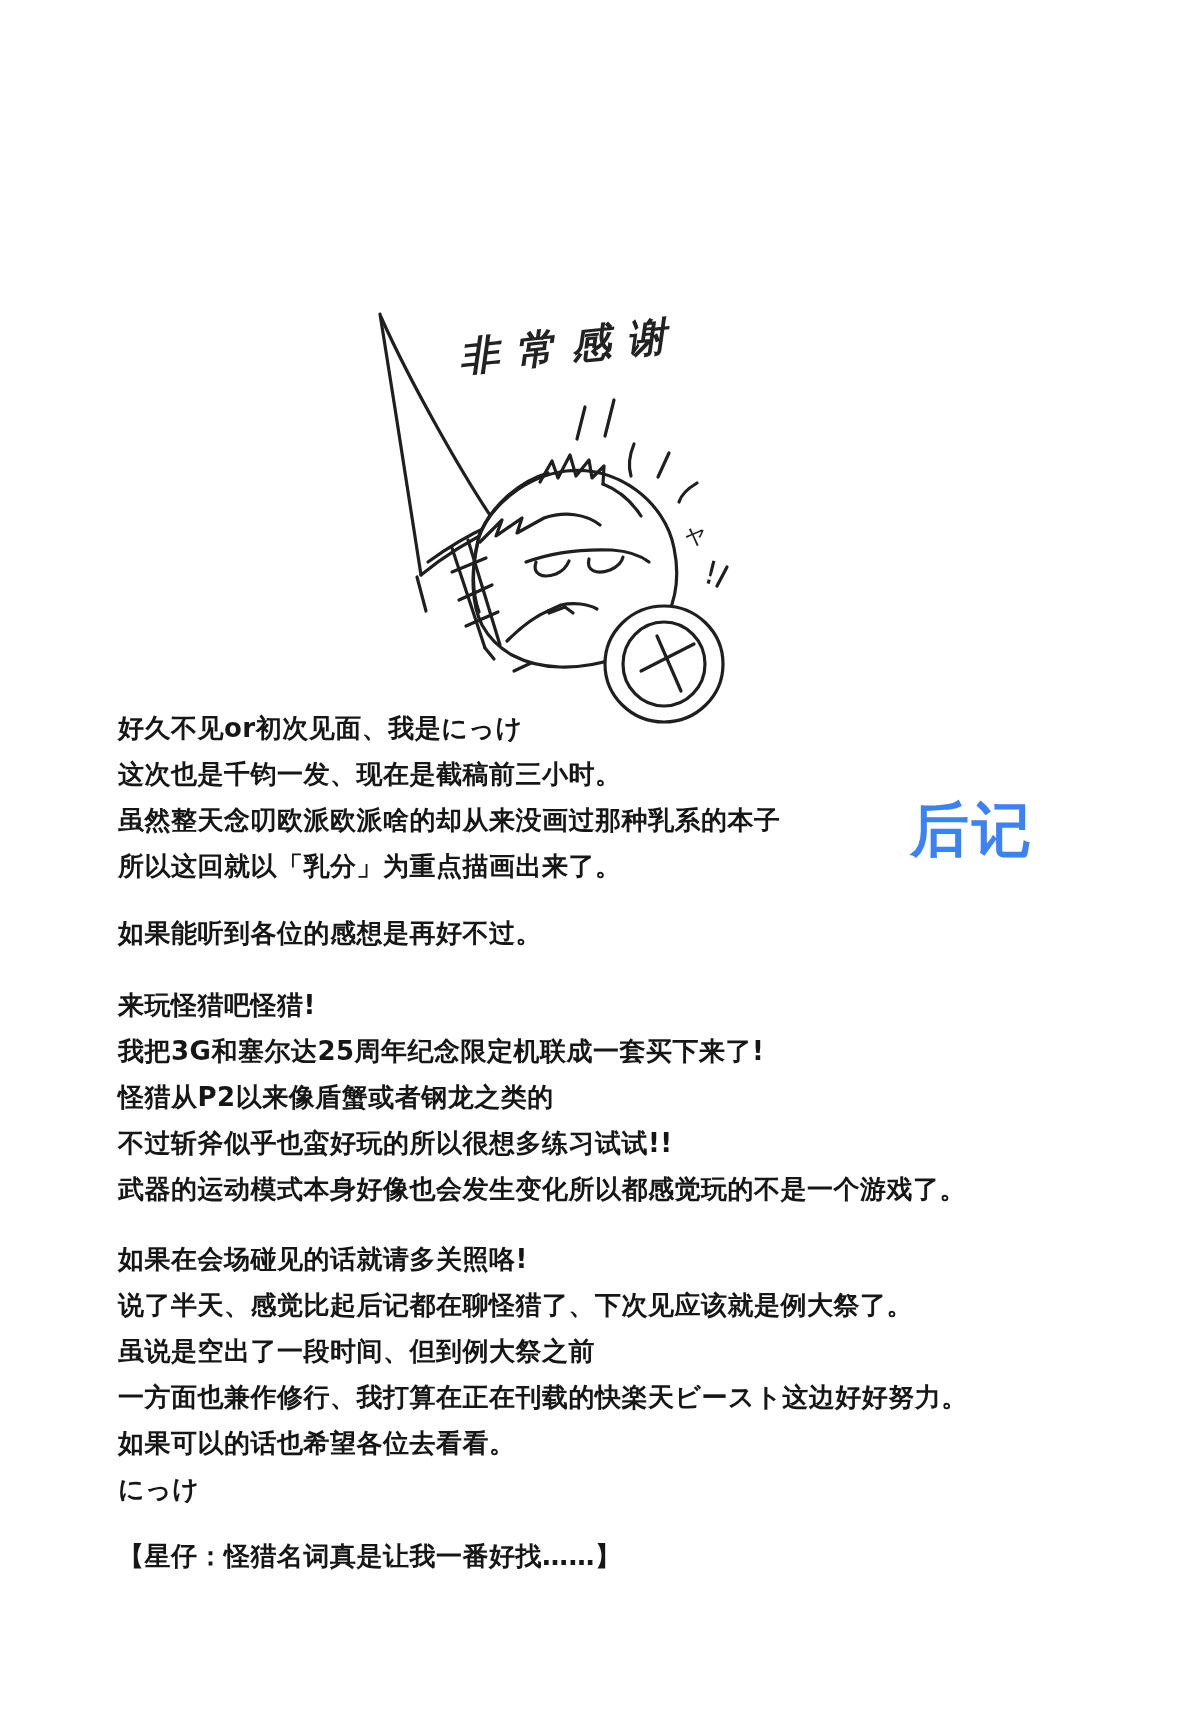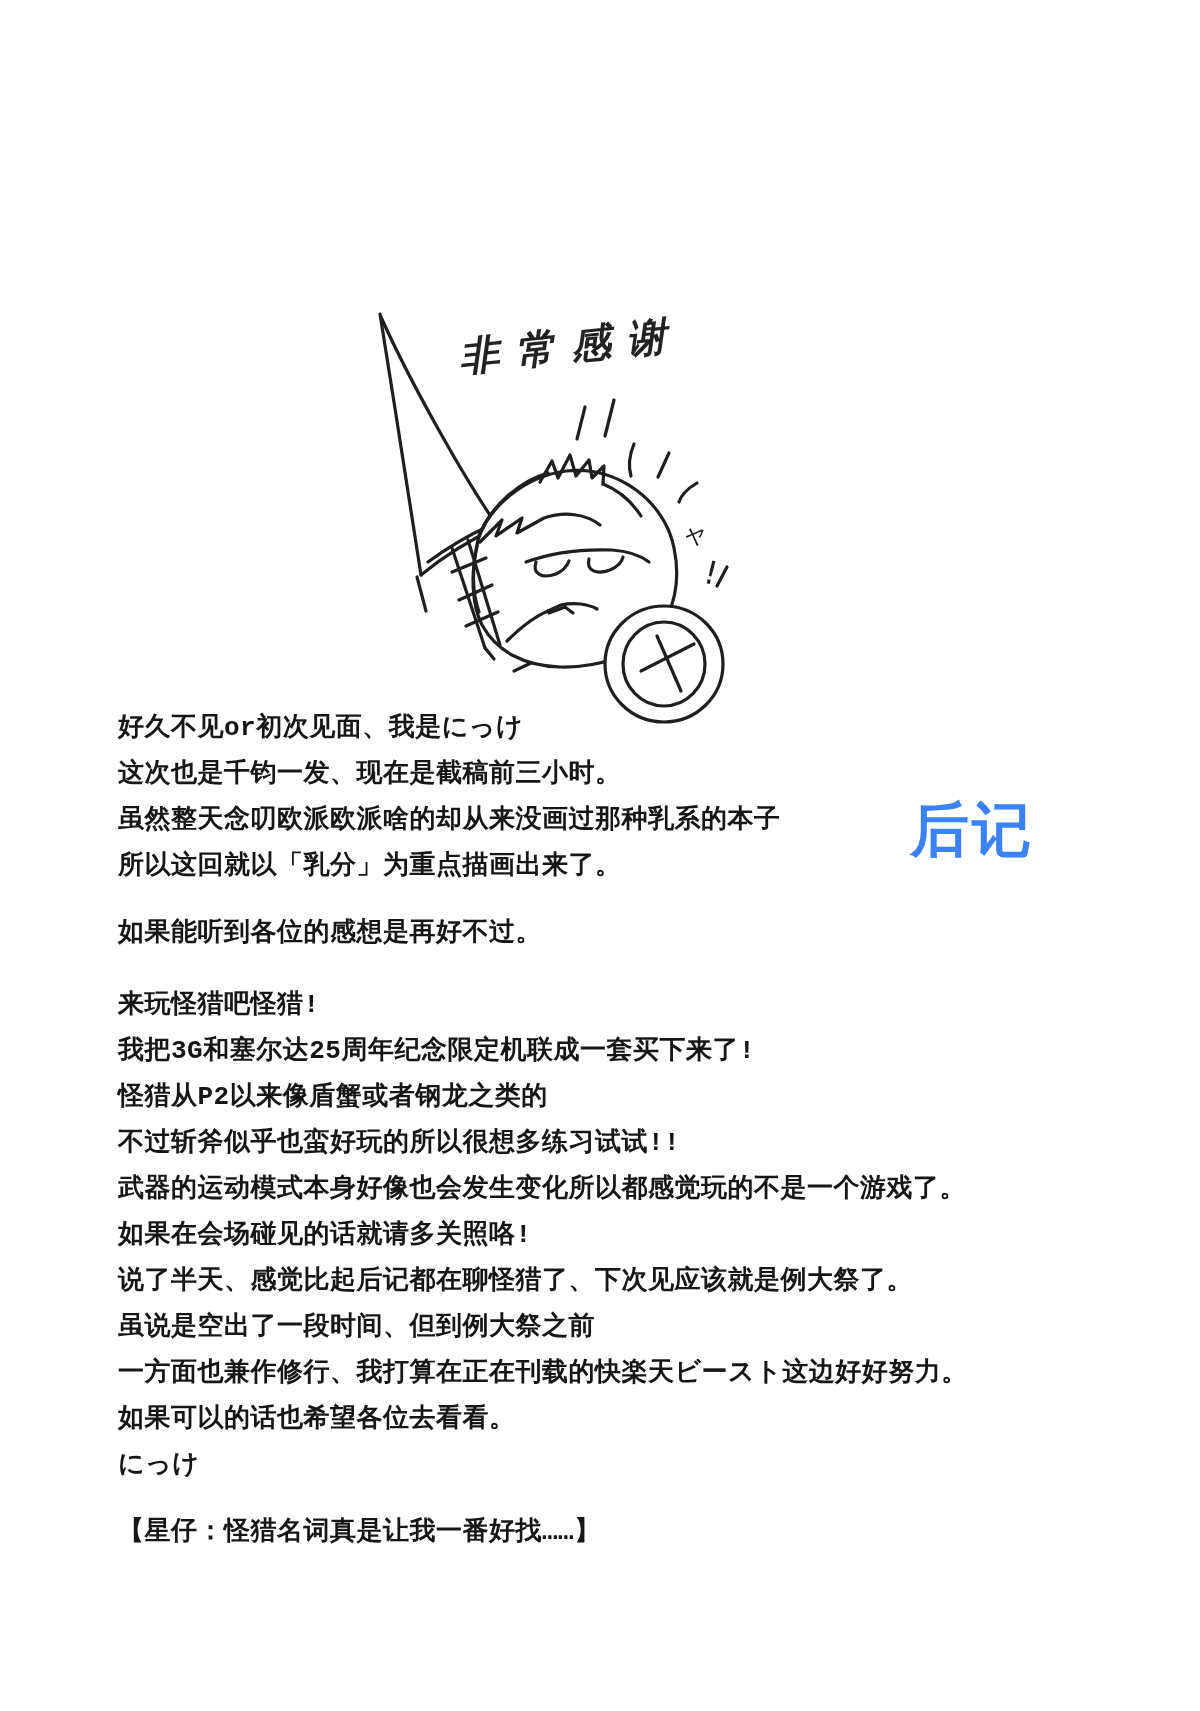--- a/index.html
+++ b/index.html
@@ -19,23 +19,23 @@
   }
   .afterword-heading {
     position:absolute; left:910px; top:791px;
     font-size:59px; font-weight:700; letter-spacing:3px;
     color:#3b82f6; white-space:nowrap;
   }
   .afterword {
     position:absolute; left:118px; top:705px; width:1000px;
     font-size:26px; font-weight:600; letter-spacing:0.5px;
   }
-  .para { margin:0 0 21px 0;font-family:Liberation Mono, monospace; }
+  .para { margin:0 0 21px 0; }
   .para.p2 { margin-bottom:26px; }
-  .para.p3 { margin-bottom:0; }
+  .para.p3 { margin-bottom:24px; }
   .para.p4 { }
   .para.p5 { margin-bottom:0; }
   .line { height:46px; line-height:46px; white-space:nowrap; }
 </style>
 </head>
 <body>
 
 <div class="page">
 
   <svg class="sketch-svg" viewBox="0 0 1200 1711">

